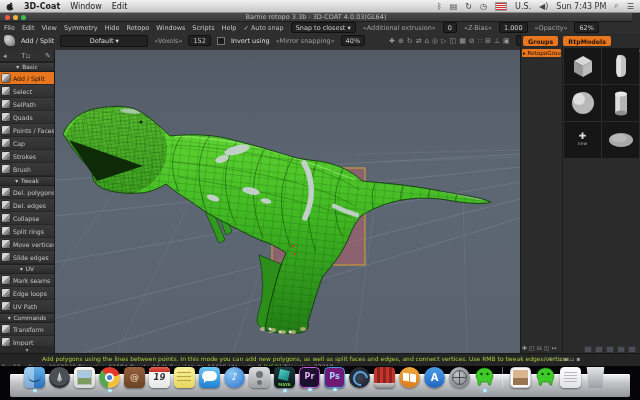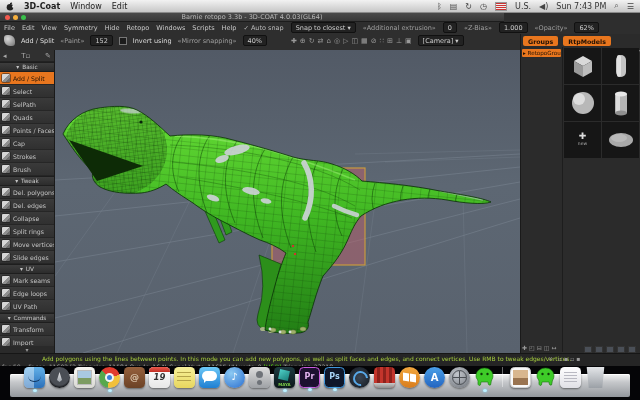--- a/index.html
+++ b/index.html
@@ -6,21 +6,21 @@
   body{width:640px;height:400px;background:#050507;font-family:"DejaVu Sans",sans-serif;position:relative;overflow:hidden;}
   
   .macbar{position:absolute;left:0;top:0;width:640px;height:13px;background:linear-gradient(#f2f2f2,#c7c7c7);border-bottom:1px solid #8a8a8a;display:flex;align-items:center;font-size:8px;color:#1d1d1d;padding:0 6px;box-sizing:border-box;gap:10px;}
   .macbar .appname{font-weight:bold;}
   .macbar .right{margin-left:auto;display:flex;align-items:center;gap:8px;color:#333;}
   .apple{width:8px;height:9px;display:inline-block;}
   .miniflag{width:10px;height:7px;background:repeating-linear-gradient(#c33 0 1px,#eee 1px 2px);border:0.5px solid #999;display:inline-block;}
   .sysglyph{font-size:8px;color:#444;}
   
   .window{position:absolute;left:0;top:13px;width:640px;height:353px;background:#2e2e2e;}
-  .titlebar{position:absolute;left:0;top:0;width:504px;height:8px;background:linear-gradient(#4a4a4a,#383838);border-bottom:1px solid #1c1c1c;}
+  .titlebar{position:absolute;left:0;top:0;width:632px;height:8px;background:linear-gradient(#4a4a4a,#383838);border-bottom:1px solid #1c1c1c;}
   .tl{position:absolute;top:2px;width:5px;height:5px;border-radius:50%;}
   .title{position:absolute;left:0;right:0;top:0;text-align:center;font-size:6.5px;color:#b8b8b8;line-height:8px;}
   .menurow{position:absolute;left:0;top:9px;width:640px;height:11px;display:flex;align-items:center;gap:7px;padding:0 4px;font-size:6.5px;color:#c9c9c9;box-sizing:border-box;}
   .menurow .chk{color:#bbb;text-align:right;}
   .mrbox{background:#222;border:1px solid #111;border-radius:2px;padding:0.5px 4px;color:#ccc;white-space:nowrap;}
   .mrlabel{color:#9f9f9f;white-space:nowrap;text-align:center;}
   .toolrow{position:absolute;left:0;top:21px;width:640px;height:13px;display:flex;align-items:center;gap:6px;padding:0 4px;font-size:6.5px;color:#ddd;box-sizing:border-box;}
   .brushic{width:11px;height:11px;border-radius:3px 6px 3px 6px;background:radial-gradient(circle at 35% 35%,#d9d9d9,#6f6f6f);}
   .preset{background:#222;border:1px solid #111;border-radius:2px;padding:1px 8px;min-width:70px;text-align:center;}
   .checkbox{width:6px;height:6px;border:1px solid #777;background:#1c1c1c;display:inline-block;}
@@ -86,21 +86,21 @@
   .di-messages{background:linear-gradient(#6cc8f7,#1f7fd2);}
   .di-messages::before{content:"";position:absolute;left:3px;top:4px;width:15px;height:10px;border-radius:5px;background:#fff;}
   .di-messages::after{content:"";position:absolute;left:5px;top:12px;width:4px;height:4px;background:#fff;clip-path:polygon(0 0,100% 0,0 100%);}
   .di-itunes{border-radius:50%;background:radial-gradient(circle at 35% 30%,#8cc9f2,#2a6ed0);color:#fff;font-size:10px;text-align:center;line-height:20px;}
   .di-sculpt{background:linear-gradient(#dddddd,#9ea1a5);}
   .di-sculpt::before{content:"";position:absolute;left:7px;top:4px;width:7px;height:7px;border-radius:50%;background:#6f7379;box-shadow:0 8px 0 -1px #6f7379;}
   .di-maya{background:linear-gradient(#1e3a40,#0b1619);}
   .di-maya::before{content:"";position:absolute;left:5px;top:3px;width:10px;height:10px;background:linear-gradient(135deg,#4fd0c8,#1a7f7a);transform:rotate(12deg);}
   .di-maya .mlabel{position:absolute;left:0;right:0;bottom:1px;text-align:center;font-size:4px;color:#7fd34a;font-weight:bold;}
   .di-premiere{background:#1d1030;border:1.5px solid #c95bdd;box-sizing:border-box;color:#e2b3ef;font-size:8px;font-weight:bold;text-align:center;line-height:18px;}
-  .di-photoshop{background:#0f172a;border:1.5px solid #3f97dd;box-sizing:border-box;color:#a6d2f5;font-size:8px;font-weight:bold;text-align:center;line-height:18px;}
+  .di-photoshop{background:#701a75;border:1.5px solid #3f97dd;box-sizing:border-box;color:#a6d2f5;font-size:8px;font-weight:bold;text-align:center;line-height:18px;}
   .di-quicktime{border-radius:50%;background:radial-gradient(#3b4654,#13171d);}
   .di-quicktime::before{content:"";position:absolute;left:4px;top:4px;width:11px;height:11px;border:2px solid #58a8e8;border-right-color:transparent;border-radius:50%;transform:rotate(40deg);}
   .di-theater{background:repeating-linear-gradient(90deg,#c4352c 0 3px,#8e221c 3px 6px);}
   .di-theater::after{content:"";position:absolute;left:0;right:0;bottom:0;height:5px;background:linear-gradient(#c9c9c9,#8e8e8e);border-radius:0 0 4.5px 4.5px;}
   .di-ibooks{border-radius:50%;background:linear-gradient(#f2a73e,#d87c1c);}
   .di-ibooks::before{content:"";position:absolute;left:4px;top:6px;width:6px;height:8px;background:#fff;transform:skewY(8deg);box-shadow:7px 0 0 #fff;}
   .di-appstore{border-radius:50%;background:linear-gradient(#4aa0e8,#2364c0);color:#fff;font-size:10px;font-weight:bold;text-align:center;line-height:21px;}
   .di-globeapp{border-radius:50%;background:radial-gradient(circle at 40% 35%,#c2c6cc,#6d7279);}
   .di-globeapp::before{content:"";position:absolute;inset:3px;border-radius:50%;border:0.5px solid #4a4e54;background:linear-gradient(rgba(0,0,0,0) 48%,#4a4e54 48% 52%,rgba(0,0,0,0) 52%),linear-gradient(90deg,rgba(0,0,0,0) 48%,#4a4e54 48% 52%,rgba(0,0,0,0) 52%);}
   .dock-sep{width:1px;height:20px;background:rgba(255,255,255,.4);margin:0 3px 1px 3px;}
@@ -161,21 +161,22 @@
     <span class="mrbox">0</span>
     <span class="mrlabel">«Z-Bias»</span>
     <span class="mrbox">1.000</span>
     <span class="mrlabel">«Opacity»</span>
     <span class="mrbox">62%</span>
   </div>
 
   <div class="toolrow">
     <span class="brushic"></span>
     <span>Add / Split</span>
-    <span class="mrlabel">«Paint»</span>
+    <span class="preset"><span>Default</span> ▾</span>
+    <span class="mrlabel">«Voxels»</span>
     <span class="mrbox">152</span>
     <span class="checkbox"></span>
     <span>Invert using</span>
     <span class="mrlabel">«Mirror snapping»</span>
     <span class="mrbox">40%</span>
     <span class="navicons">
       <span>✚</span>
       <span>⊕</span>
       <span>↻</span>
       <span>⇄</span>

